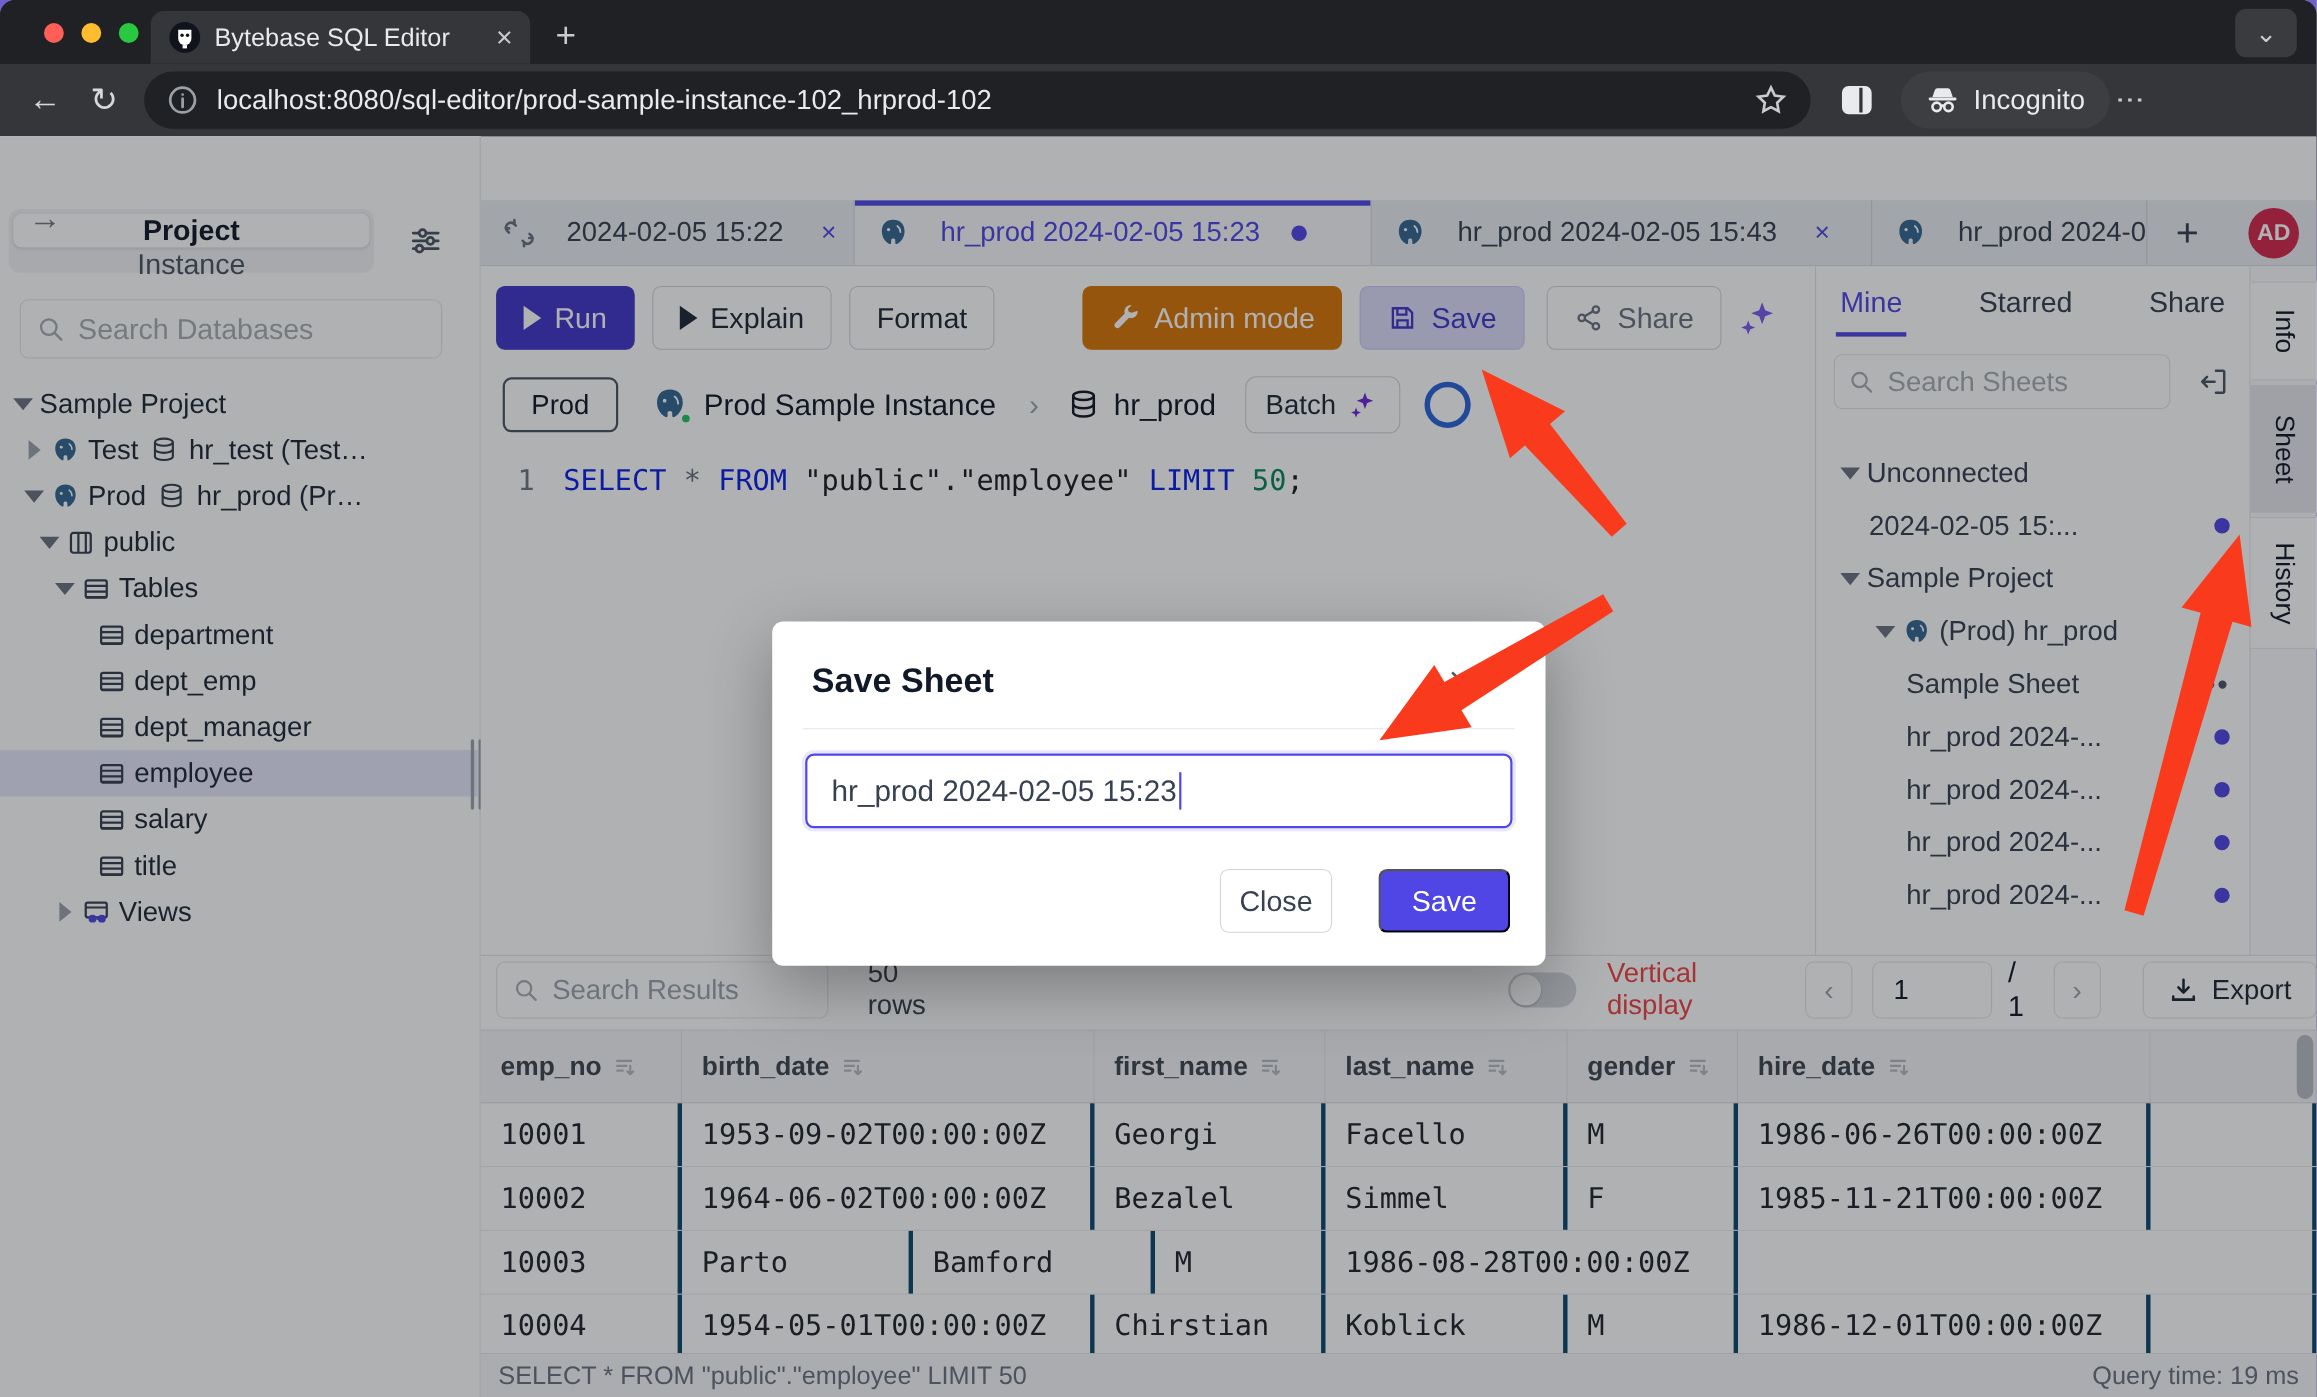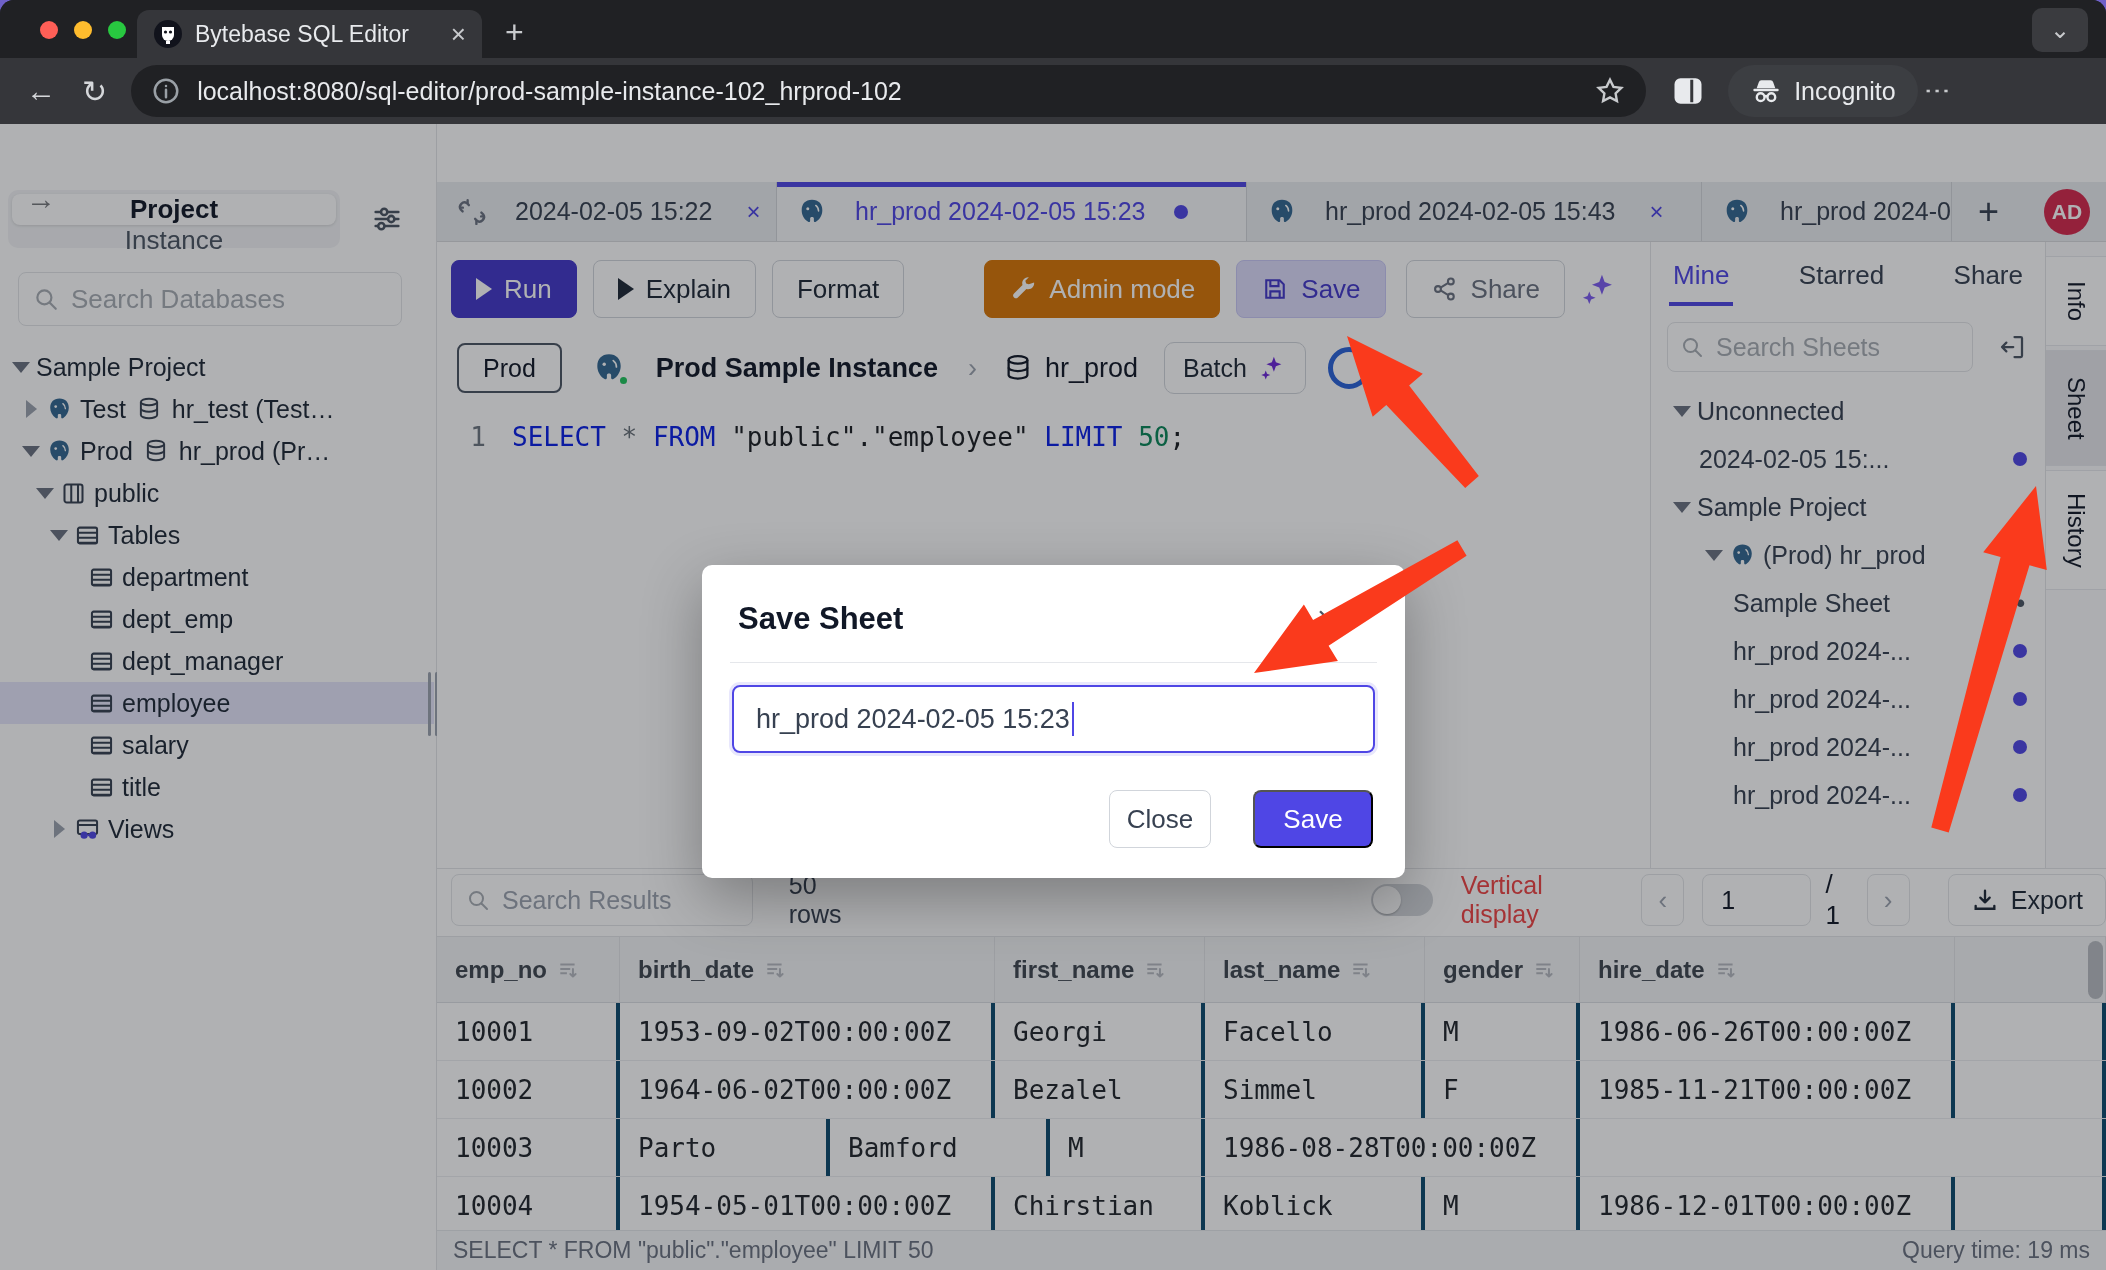--- a/index.html
+++ b/index.html
@@ -73,21 +73,21 @@
   .tok-kw { color:#0a20e6; } .tok-op { color:#687078; } .tok-str { color:#1b1f23; } .tok-num { color:#098658; } .tok-pl { color:#1b1f23; }
 
   
   .sheetpanel { position:absolute; left:1650px; top:118px; width:395px; height:626px; background:#fff; border-left:1px solid #e3e5e8; }
   .sp-tabs { position:absolute; left:0; top:0; right:0; height:66px; display:flex; align-items:center; justify-content:space-between; padding:0 22px; font-size:26px; color:#374151; }
   .sp-tab { position:relative; height:100%; display:flex; align-items:center; }
   .sp-tab.active { color:#4f46e5; font-weight:500; }
   .sp-tab.active::after { content:""; position:absolute; left:-4px; right:-4px; bottom:2px; height:4px; background:#4f46e5; }
   .sp-search { position:absolute; left:16px; top:80px; width:306px; height:50px; font-size:25px; padding:0 12px; }
   .sp-collapse { position:absolute; right:18px; top:90px; }
-  .sp-tree { position:absolute; left:0; top:145px; right:0; }
+  .sp-tree { position:absolute; left:0; top:164px; right:0; }
   .sp-row { height:48px; display:flex; align-items:center; font-size:25px; color:#374151; padding-right:18px; }
   .sp-row .lbl { flex:1; white-space:nowrap; overflow:hidden; }
   .more-dots { color:#4b5563; font-size:26px; letter-spacing:2px; font-weight:700; }
 
   
   .rail { position:absolute; left:2045px; top:118px; width:61px; height:626px; background:#fbfbfc; border-left:1px solid #e3e5e8; }
   .rail-tab { position:absolute; left:0; width:61px; background:#fff; border:1px solid #e8e9ed; border-left:none; display:flex; align-items:center; justify-content:center; writing-mode:vertical-rl; font-size:24px; color:#111827; }
   .rail-tab.active { background:#e7e8ec; }
 
   
@@ -471,21 +471,21 @@
       <div class="crumb">
         <div class="env-chip" style="margin-left:20px">Prod</div>
         <span class="ic" style="margin-left:30px;position:relative">
           <svg width="34" height="34" viewBox="0 0 32 32">
               <path fill="#336791" d="M16 3c-7 0-11 4.5-11 11 0 5 2.5 9.5 6.5 12 1.5 1 2.5.6 2.5-.8v-2.4c0-1 .7-1.6 2-1.6s2 .6 2 1.6v2.4c0 1.4 1 1.8 2.5.8 4-2.5 6.5-7 6.5-12 0-6.5-4-11-11-11z"></path>
               <circle cx="11.5" cy="12.5" r="1.6" fill="#fff"></circle>
               <path d="M20 9c2 1.5 3 3.5 3 6" stroke="#fff" stroke-width="1.6" fill="none" stroke-linecap="round"></path>
             </svg>
           <i style="position:absolute;right:-3px;bottom:-1px;width:11px;height:11px;border-radius:50%;background:#22c55e;border:2px solid #fff"></i>
         </span>
-        <span style="margin-left:30px;font-weight:700">Prod Sample Instance</span>
+        <span style="margin-left:14px;font-weight:400">Prod Sample Instance</span>
         <span style="margin-left:30px;color:#9ca3af">›</span>
         <span class="ic" style="margin-left:26px">
           <svg width="30" height="30" viewBox="0 0 24 24" fill="none" stroke="#111827" stroke-width="1.8">
               <ellipse cx="12" cy="5.5" rx="7.5" ry="3"></ellipse>
               <path d="M4.5 5.5v6c0 1.7 3.4 3 7.5 3s7.5-1.3 7.5-3v-6"></path>
               <path d="M4.5 11.5v6c0 1.7 3.4 3 7.5 3s7.5-1.3 7.5-3v-6"></path>
             </svg>
         </span>
         <span style="margin-left:12px;font-weight:500">hr_prod</span>
         <button class="batch-btn" style="margin-left:26px">

